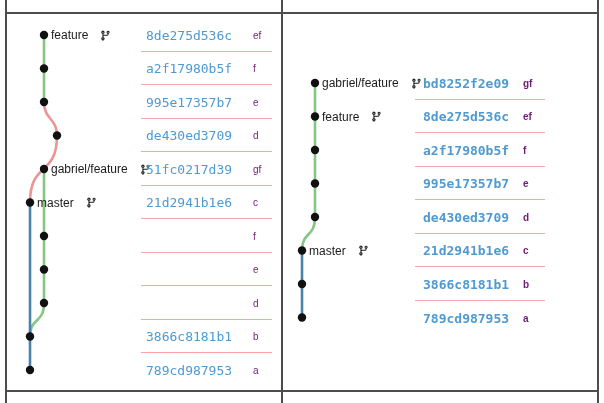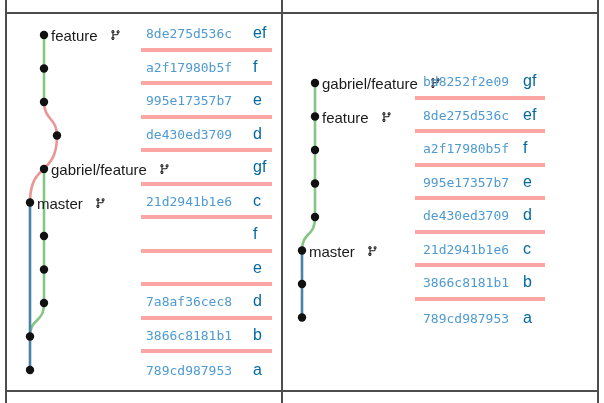--- a/index.html
+++ b/index.html
@@ -10,34 +10,34 @@
   .hline{position:absolute;left:5px;width:594px;height:2px;background:#4d4d4d;}
   
   .graph-svg{position:absolute;left:0;top:0;}
   .edge{fill:none;stroke-width:2.6px;stroke-linecap:round;}
   .edge-green{stroke:#85c685;}
   .edge-red{stroke:#ec9595;}
   .edge-blue{stroke:#4b82aa;}
   .node{fill:#111111;}
   
   .branch-label{position:absolute;transform:translateY(-50%);display:flex;align-items:center;
-                gap:12px;font-size:15px;color:#1b1b1b;white-space:nowrap;line-height:1;}
+                gap:12px;font-size:12px;color:#1b1b1b;white-space:nowrap;line-height:1;}
   .branch-icon{width:11px;height:11px;flex:0 0 auto;}
   
   .commits{position:absolute;}
-  .commit-row{position:relative;height:33.5px;border-bottom:4px solid #fca5a5;box-sizing:border-box;}
+  .commit-row{position:relative;height:33.5px;border-bottom:1px solid #fca5a5;box-sizing:border-box;}
   .commit-row:last-child{border-bottom:none;}
   .hash{position:absolute;top:50%;transform:translateY(-50%);
         font-family:"DejaVu Sans Mono",monospace;font-size:13px;color:#4e9ad1;white-space:nowrap;}
   .short{position:absolute;top:50%;transform:translateY(-50%);
-         font-size:16px;color:#0369a1;white-space:nowrap;}
+         font-size:10px;color:#701a75;white-space:nowrap;}
   .panel-left-list{left:141px;top:18.25px;width:131px;}
   .panel-left-list .hash{left:5px;}
   .panel-left-list .short{left:112px;}
-  .panel-right-list{left:415px;top:66.25px;width:130px;}
+  .panel-right-list{left:415px;top:66.25px;width:130px;font-weight:bold;}
   .panel-right-list .hash{left:8px;}
   .panel-right-list .short{left:108px;}
 </style>
 </head>
 <body>
 
 <div class="canvas">
 
   <div class="vline" style="left:5px;"></div>
   <div class="vline" style="left:281px;"></div>
@@ -112,38 +112,38 @@
           <span class="hash">995e17357b7</span>
           <span class="short">e</span>
         </div>
 
         <div class="commit-row">
           <span class="hash">de430ed3709</span>
           <span class="short">d</span>
         </div>
 
         <div class="commit-row">
+          <span class="hash">51fc0217d39</span>
           <span class="short">gf</span>
         </div>
 
         <div class="commit-row">
           <span class="hash">21d2941b1e6</span>
           <span class="short">c</span>
         </div>
 
         <div class="commit-row">
           <span class="short">f</span>
         </div>
 
         <div class="commit-row">
           <span class="short">e</span>
         </div>
 
         <div class="commit-row">
-          <span class="hash">7a8af36cec8</span>
           <span class="short">d</span>
         </div>
 
         <div class="commit-row">
           <span class="hash">3866c8181b1</span>
           <span class="short">b</span>
         </div>
 
         <div class="commit-row">
           <span class="hash">789cd987953</span>

